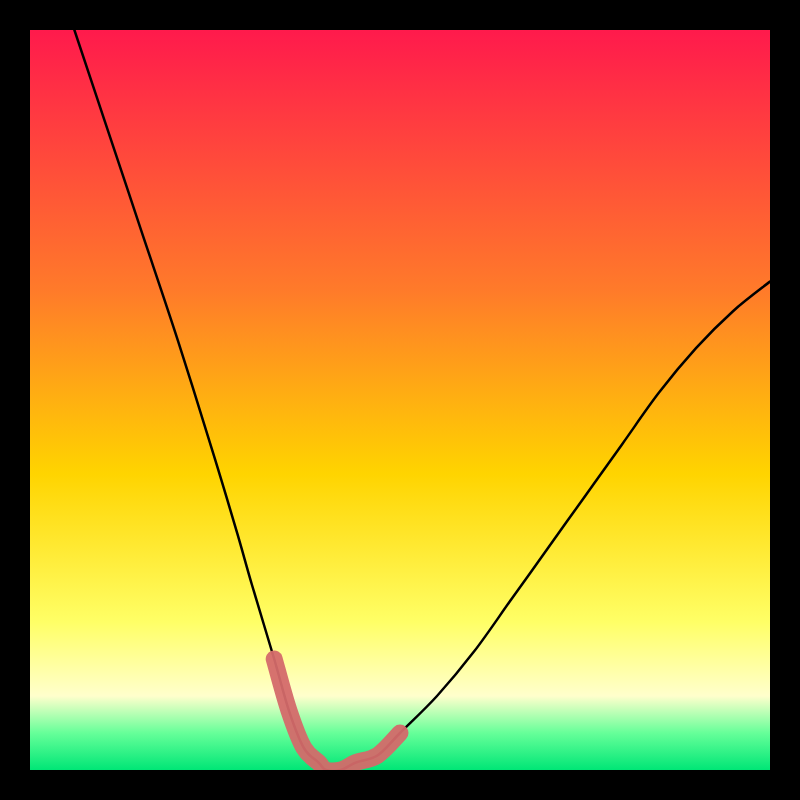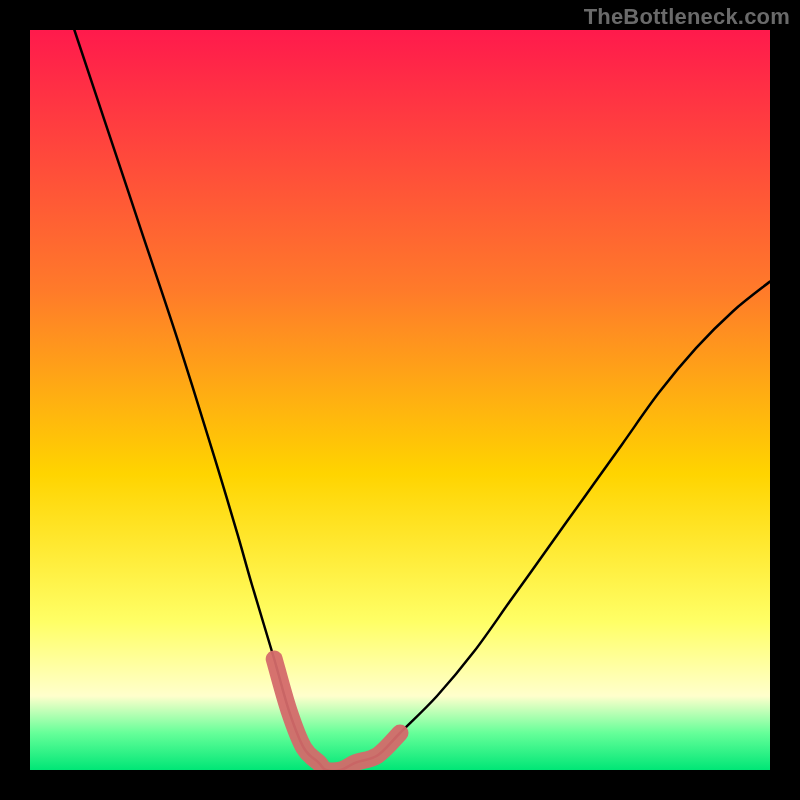--- a/index.html
+++ b/index.html
@@ -57,14 +57,13 @@
     <rect x="0" y="0" width="800" height="800" fill="#000000"></rect>
 
     <rect id="plot-bg" x="30" y="30" width="740" height="740" fill="url(#bg-grad)"></rect>
 
     <g clip-path="url(#plot-clip)">
       <path id="curve-path" fill="none" stroke-width="2.5" stroke-linecap="round" stroke-linejoin="round" d="M 74.4,30 C 79.33333333333334,44.79999999999999 92.9,85.49999999999994 104,118.79999999999995 C 115.1,152.09999999999997 128.66666666666666,192.80000000000007 141,229.80000000000007 C 153.33333333333334,266.80000000000007 165.66666666666666,302.5666666666667 178,340.8 C 190.33333333333334,379.0333333333333 205.13333333333333,427.1333333333333 215,459.2 C 224.86666666666667,491.26666666666665 231.03333333333336,512.2333333333333 237.20000000000002,533.2 C 243.36666666666667,554.1666666666667 245.83333333333331,564.0333333333333 252,585 C 258.1666666666667,605.9666666666667 268.03333333333336,638.0333333333333 274.20000000000005,659 C 280.36666666666673,679.9666666666667 284.06666666666666,696 289,710.8 C 293.93333333333334,725.5999999999999 298.8666666666667,739.1666666666666 303.8,747.8 C 308.73333333333335,756.4333333333333 314.90000000000003,758.9 318.6,762.6 C 322.3,766.3000000000001 322.3,768.7666666666667 326,770 C 329.7,771.2333333333333 335.8666666666667,771.2333333333333 340.8,770 C 345.73333333333335,768.7666666666667 349.4333333333334,765.0666666666667 355.6,762.6 C 361.76666666666665,760.1333333333333 370.4,760.1333333333334 377.79999999999995,755.2 C 385.19999999999993,750.2666666666667 390.1333333333333,742.8666666666667 400,733 C 409.8666666666667,723.1333333333333 424.66666666666674,709.5666666666666 437.00000000000006,696 C 449.33333333333337,682.4333333333334 461.6666666666667,667.6333333333333 474,651.6 C 486.3333333333333,635.5666666666667 498.6666666666667,617.0666666666666 511,599.8 C 523.3333333333334,582.5333333333333 535.6666666666666,565.2666666666667 548,548 C 560.3333333333334,530.7333333333333 572.6666666666666,513.4666666666667 585,496.2 C 597.3333333333334,478.93333333333334 609.6666666666666,461.66666666666663 622,444.4 C 634.3333333333334,427.1333333333333 646.6666666666666,408.63333333333327 659,392.59999999999997 C 671.3333333333334,376.56666666666666 683.6666666666666,361.7666666666667 696,348.20000000000005 C 708.3333333333334,334.6333333333334 720.6666666666666,322.3 733,311.2 C 745.3333333333334,300.09999999999997 763.8333333333334,286.5333333333333 770,281.59999999999997" stroke="#000000"></path>
       <path id="highlight-path" fill="none" stroke-width="17" stroke-linecap="round" stroke-linejoin="round" opacity="0.95" d="M 274.20000000000005,659 C 276.6666666666667,667.6333333333333 284.06666666666666,696 289,710.8 C 293.93333333333334,725.5999999999999 298.8666666666667,739.1666666666666 303.8,747.8 C 308.73333333333335,756.4333333333333 314.90000000000003,758.9 318.6,762.6 C 322.3,766.3000000000001 322.3,768.7666666666667 326,770 C 329.7,771.2333333333333 335.8666666666667,771.2333333333333 340.8,770 C 345.73333333333335,768.7666666666667 349.4333333333334,765.0666666666667 355.6,762.6 C 361.76666666666665,760.1333333333333 370.4,760.1333333333334 377.79999999999995,755.2 C 385.19999999999993,750.2666666666667 396.3,736.7 400,733" stroke="#d46a6a"></path>
     </g>
   </svg>
 
-  <div class="watermark">TheBottleneck.com</div>
 </div>
 
 </body></html>

